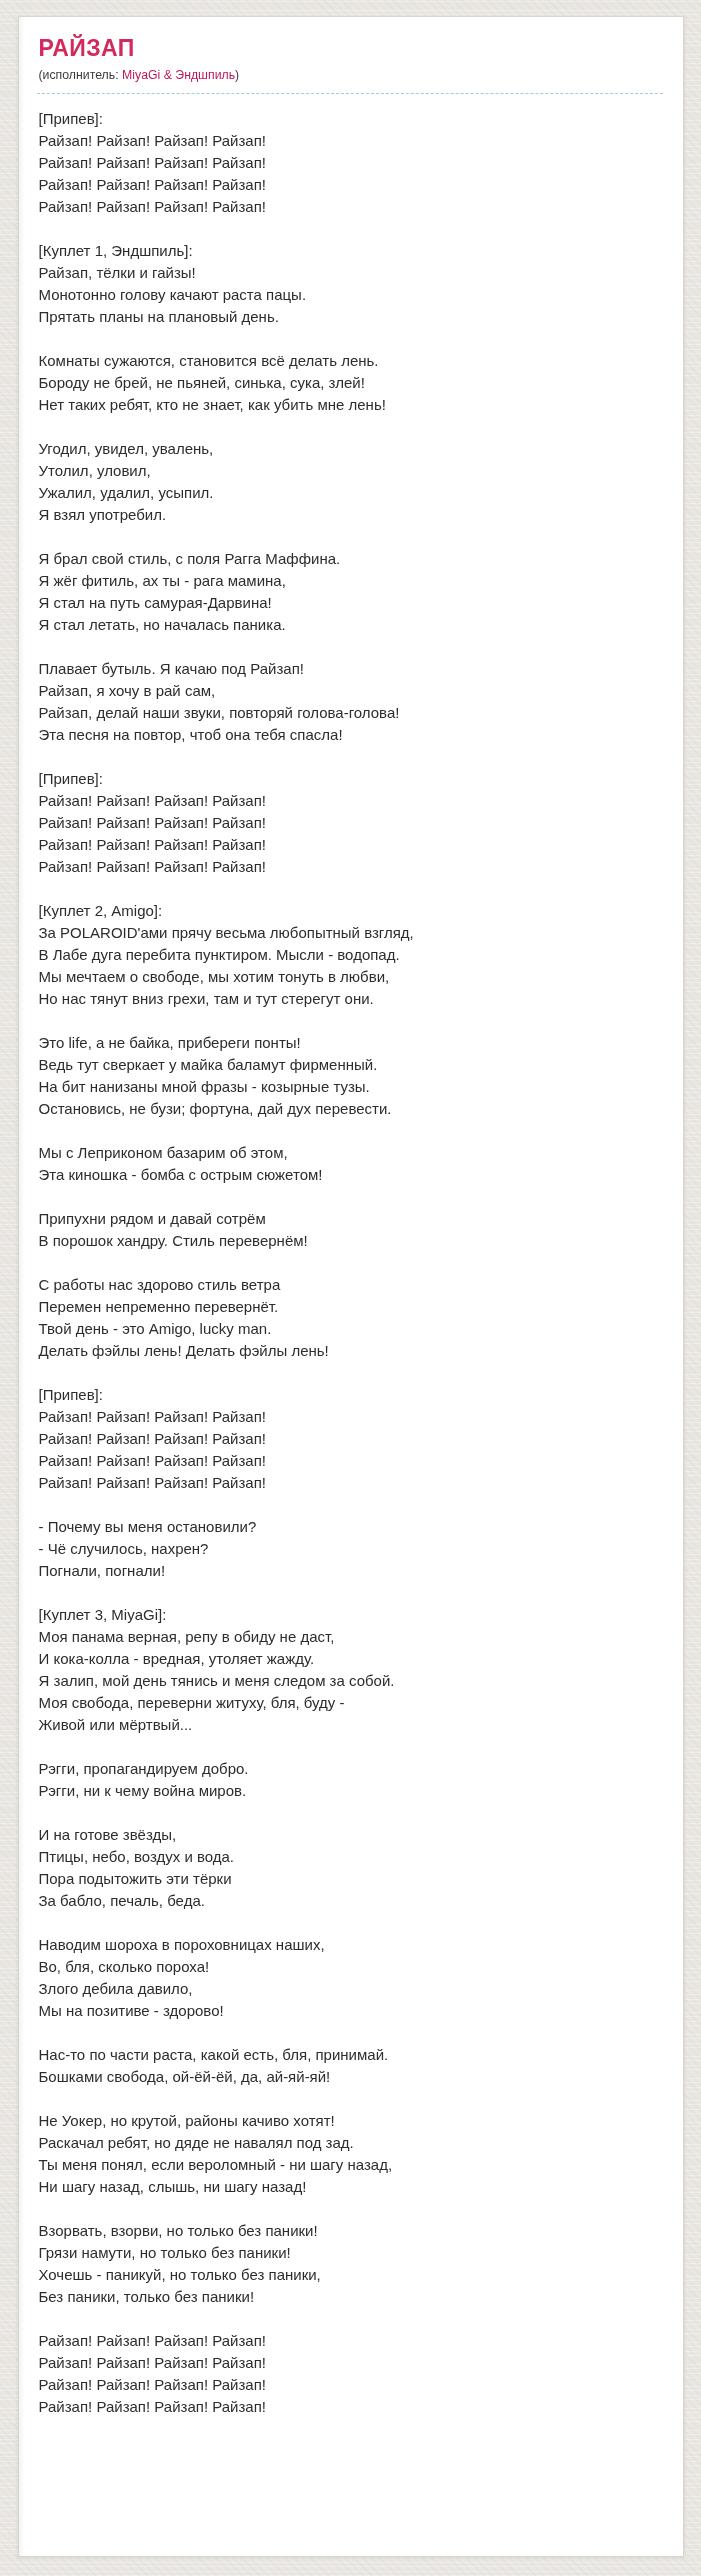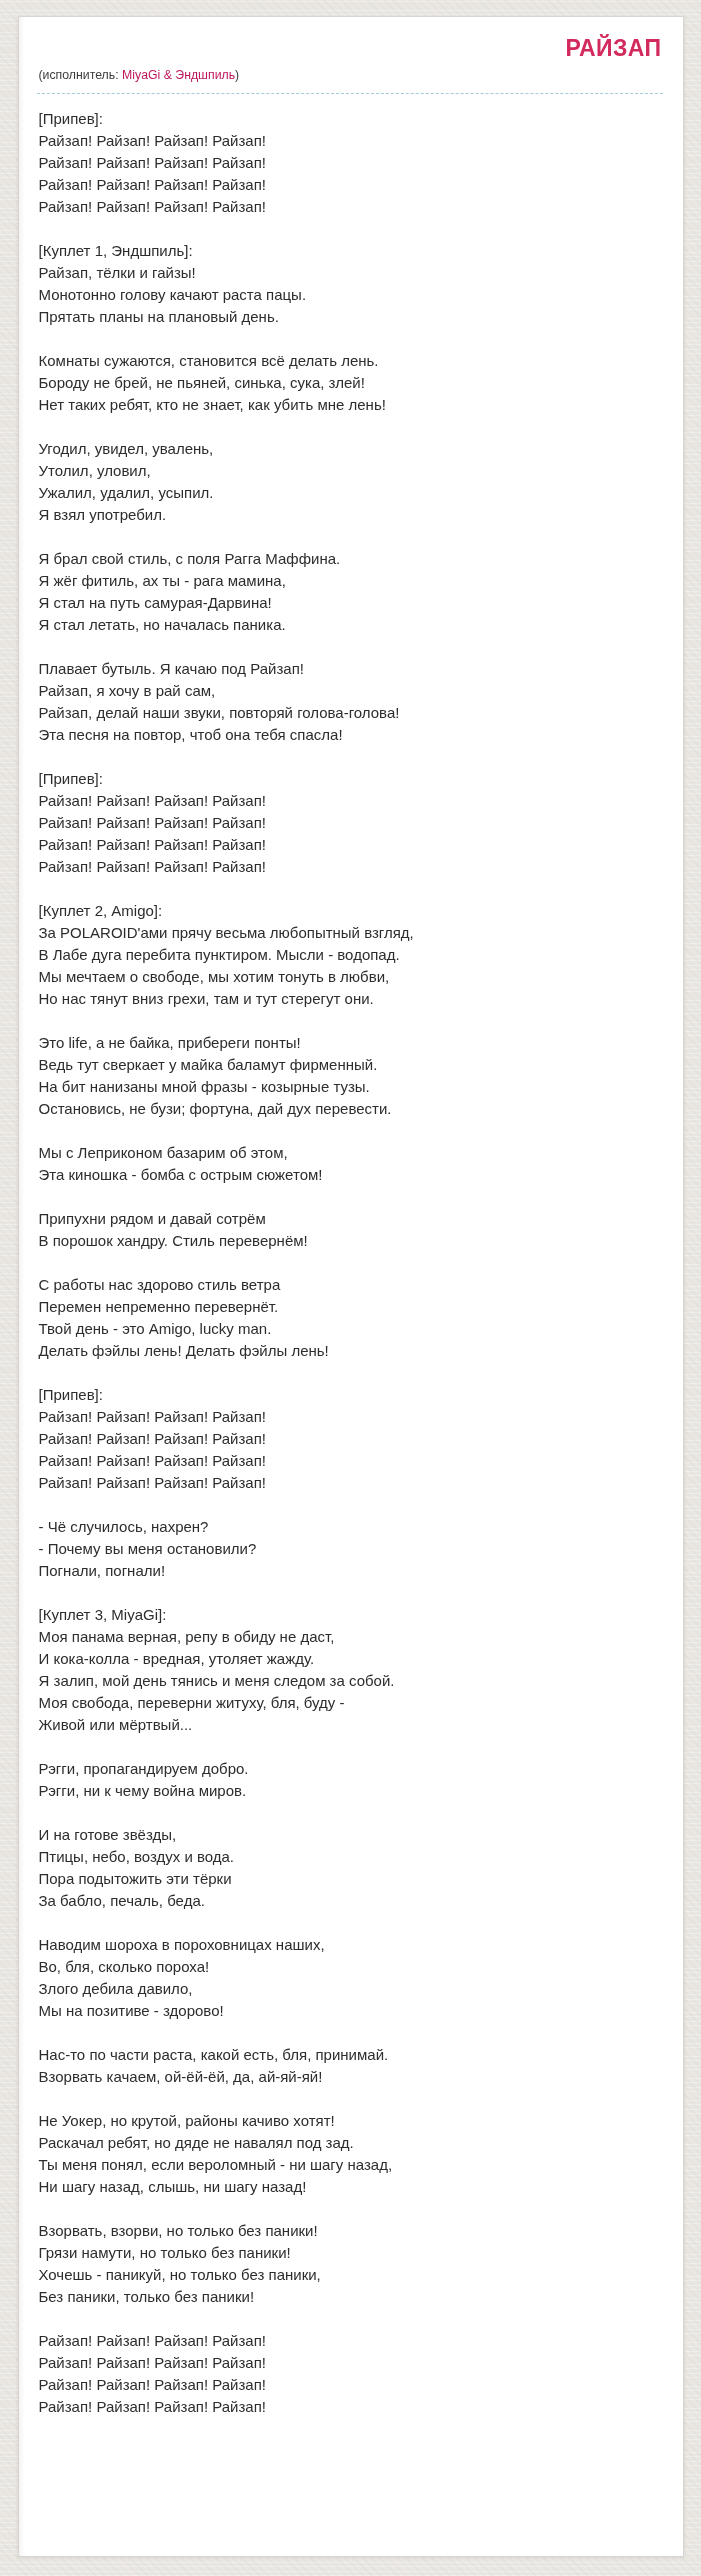--- a/index.html
+++ b/index.html
@@ -27,21 +27,20 @@
     border: 0.9px solid #d9d6d1;
     box-shadow: 0 0.9px 3.5px rgba(0,0,0,0.10), inset 5.3px 0 7px -5.3px rgba(0,0,0,0.10);
     padding: 19px 21px 26px 20px;
   }
   .page-title {
     margin: 0 0 6.1px 0;
     font-size: 23px;
     line-height: 24.6px;
     font-weight: bold;
     letter-spacing: 0.4px;
-    text-align: right;
   }
   .artist-line {
     font-size: 12.3px;
     line-height: 16px;
     color: #3c3c3c;
     padding-bottom: 10.5px;
   }
   .artist-link {
     text-decoration: none;
     cursor: pointer;
@@ -149,22 +148,22 @@
         <div class="line">Делать фэйлы лень! Делать фэйлы лень!</div>
       </div>
       <div class="stanza">
         <div class="line">[Припев]:</div>
         <div class="line">Райзап! Райзап! Райзап! Райзап!</div>
         <div class="line">Райзап! Райзап! Райзап! Райзап!</div>
         <div class="line">Райзап! Райзап! Райзап! Райзап!</div>
         <div class="line">Райзап! Райзап! Райзап! Райзап!</div>
       </div>
       <div class="stanza">
+        <div class="line">- Почему вы меня остановили?</div>
         <div class="line">- Чё случилось, нахрен?</div>
-        <div class="line">- Почему вы меня остановили?</div>
         <div class="line">Погнали, погнали!</div>
       </div>
       <div class="stanza">
         <div class="line">[Куплет 3, MiyaGi]:</div>
         <div class="line">Моя панама верная, репу в обиду не даст,</div>
         <div class="line">И кока-колла - вредная, утоляет жажду.</div>
         <div class="line">Я залип, мой день тянись и меня следом за собой.</div>
         <div class="line">Моя свобода, переверни житуху, бля, буду -</div>
         <div class="line">Живой или мёртвый...</div>
       </div>
@@ -179,21 +178,21 @@
         <div class="line">За бабло, печаль, беда.</div>
       </div>
       <div class="stanza">
         <div class="line">Наводим шороха в пороховницах наших,</div>
         <div class="line">Во, бля, сколько пороха!</div>
         <div class="line">Злого дебила давило,</div>
         <div class="line">Мы на позитиве - здорово!</div>
       </div>
       <div class="stanza">
         <div class="line">Нас-то по части раста, какой есть, бля, принимай.</div>
-        <div class="line">Взорвать качаем, ой-ёй-ёй, да, ай-яй-яй!</div>
+        <div class="line">Бошками свобода, ой-ёй-ёй, да, ай-яй-яй!</div>
       </div>
       <div class="stanza">
         <div class="line">Не Уокер, но крутой, районы качиво хотят!</div>
         <div class="line">Раскачал ребят, но дяде не навалял под зад.</div>
         <div class="line">Ты меня понял, если вероломный - ни шагу назад,</div>
         <div class="line">Ни шагу назад, слышь, ни шагу назад!</div>
       </div>
       <div class="stanza">
         <div class="line">Взорвать, взорви, но только без паники!</div>
         <div class="line">Грязи намути, но только без паники!</div>

